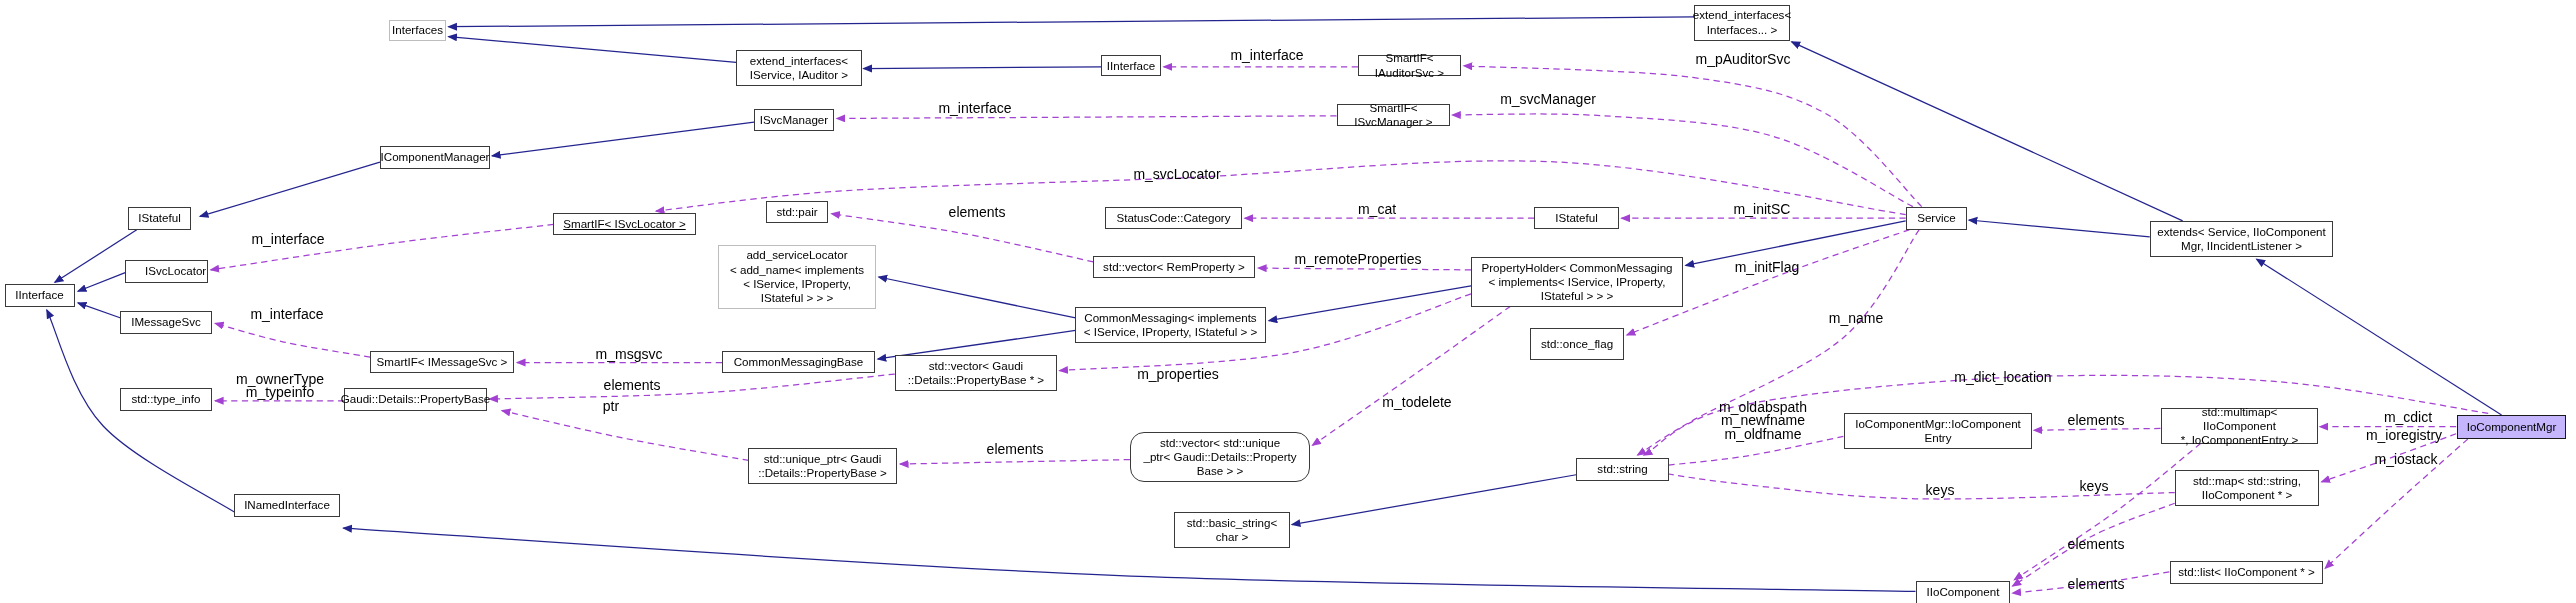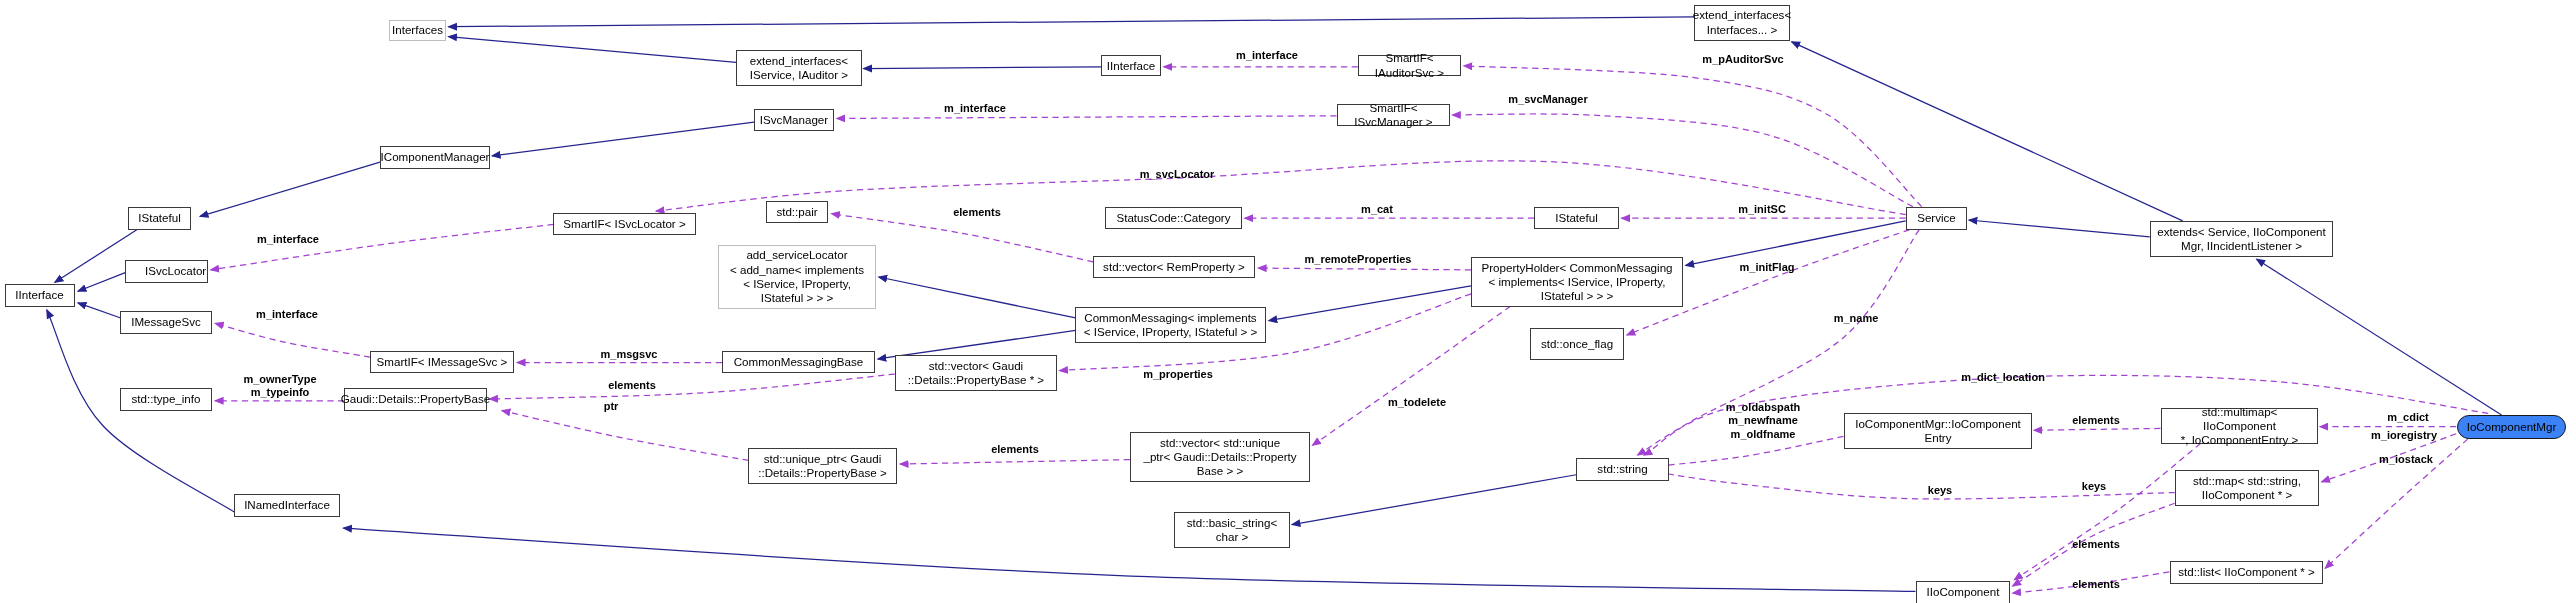--- a/index.html
+++ b/index.html
@@ -4,23 +4,23 @@
 <style>
   html,body{margin:0;padding:0;background:#ffffff;}
   .stage{position:relative;width:2576px;height:603px;background:#ffffff;overflow:hidden;
          font-family:"Liberation Sans","DejaVu Sans",sans-serif;}
   #edge-layer{position:absolute;left:0;top:0;width:2576px;height:603px;}
   .node{position:absolute;display:flex;align-items:center;justify-content:center;
         text-align:center;background:#ffffff;border:1.3px solid #3a3a3a;color:#000;
         font-size:11.6px;line-height:14.3px;white-space:pre-line;box-sizing:border-box;
         padding:0 1.8px;}
   .node.gray{border-color:#bdbdbd;}
-  .node.focus{background:#3b82f6;border-color:#1a1a1a;border-radius:12px;}
-  .edge-label{position:absolute;transform:translate(-50%,-50%);color:#000;font-size:11px;
-        line-height:13.4px;white-space:pre-line;text-align:center;pointer-events:none;font-weight:bold;}
+  .node.focus{background:#c4b5fd;border-color:#1a1a1a;}
+  .edge-label{position:absolute;transform:translate(-50%,-50%);color:#000;font-size:14px;
+        line-height:13.4px;white-space:pre-line;text-align:center;pointer-events:none;}
 </style>
 </head>
 <body>
 
 <div class="stage">
   <svg id="edge-layer" xmlns="http://www.w3.org/2000/svg" viewBox="0 0 2891 677">
       <defs>
         <marker id="arr-i" markerWidth="12" markerHeight="10" refX="9.5" refY="4.5" orient="auto" markerUnits="userSpaceOnUse">
           <path d="M0,0 L11,4.5 L0,9 z" fill="#24248f"></path>
         </marker>
@@ -86,21 +86,21 @@
       <div class="node" style="left: 1694px; top: 4.5px; width: 96px; height: 36px;">extend_interfaces&lt;
 Interfaces... &gt;</div>
       <div class="node" style="left: 380px; top: 146px; width: 110px; height: 23px;">IComponentManager</div>
       <div class="node" style="left: 754px; top: 109px; width: 80px; height: 22px;">ISvcManager</div>
       <div class="node" style="left: 1337px; top: 104px; width: 113px; height: 22px;">SmartIF&lt; ISvcManager &gt;</div>
       <div class="node" style="left: 128px; top: 207px; width: 63px; height: 23px;">IStateful</div>
       <div class="node" style="left: 125px; top: 260px; width: 83px; height: 23px; padding-left: 20px;">ISvcLocator</div>
       <div class="node" style="left: 4.5px; top: 284px; width: 70px; height: 23px;">IInterface</div>
       <div class="node" style="left: 120px; top: 311px; width: 92px; height: 23px;">IMessageSvc</div>
       <div class="node" style="left: 370px; top: 351px; width: 144px; height: 22px;">SmartIF&lt; IMessageSvc &gt;</div>
-      <div class="node" style="left: 553px; top: 213px; width: 143px; height: 22px;">SmartIF&lt; ISvcLocator &gt;</div>
+      <div class="node" style="left: 553px; top: 213px; width: 143px; height: 22px; text-decoration: underline;">SmartIF&lt; ISvcLocator &gt;</div>
       <div class="node" style="left: 766px; top: 201px; width: 62px; height: 22px;">std::pair</div>
       <div class="node" style="left: 1105px; top: 207px; width: 137px; height: 22px;">StatusCode::Category</div>
       <div class="node" style="left: 1534px; top: 207px; width: 85px; height: 22px;">IStateful</div>
       <div class="node" style="left: 1906px; top: 207px; width: 61px; height: 23px;">Service</div>
       <div class="node" style="left: 2150px; top: 221px; width: 183px; height: 36px;">extends&lt; Service, IIoComponent
 Mgr, IIncidentListener &gt;</div>
       <div class="node gray" style="left: 718px; top: 245px; width: 158px; height: 64px;">add_serviceLocator
 &lt; add_name&lt; implements
 &lt; IService, IProperty,
 IStateful &gt; &gt; &gt;</div>
@@ -112,21 +112,21 @@
 &lt; implements&lt; IService, IProperty,
 IStateful &gt; &gt; &gt;</div>
       <div class="node" style="left: 1530px; top: 328px; width: 94px; height: 32px;">std::once_flag</div>
       <div class="node" style="left: 895px; top: 355px; width: 162px; height: 36px;">std::vector&lt; Gaudi
 ::Details::PropertyBase * &gt;</div>
       <div class="node" style="left: 344px; top: 388px; width: 143px; height: 23px;">Gaudi::Details::PropertyBase</div>
       <div class="node" style="left: 120px; top: 388px; width: 92px; height: 23px;">std::type_info</div>
       <div class="node" style="left: 234px; top: 494px; width: 106px; height: 23px;">INamedInterface</div>
       <div class="node" style="left: 748px; top: 448px; width: 149px; height: 36px;">std::unique_ptr&lt; Gaudi
 ::Details::PropertyBase &gt;</div>
-      <div class="node" style="left: 1130px; top: 432px; width: 180px; height: 50px;">std::vector&lt; std::unique
+      <div class="node" style="left: 1130px; top: 432px; width: 180px; height: 50px; border-radius: 14px;">std::vector&lt; std::unique
 _ptr&lt; Gaudi::Details::Property
 Base &gt; &gt;</div>
       <div class="node" style="left: 1174px; top: 512px; width: 116px; height: 36px;">std::basic_string&lt;
 char &gt;</div>
       <div class="node" style="left: 1576px; top: 458px; width: 93px; height: 23px;">std::string</div>
       <div class="node" style="left: 1844px; top: 413px; width: 188px; height: 36px;">IoComponentMgr::IoComponent
 Entry</div>
       <div class="node" style="left: 2161px; top: 408px; width: 157px; height: 36px;">std::multimap&lt; IIoComponent
 *, IoComponentEntry &gt;</div>
       <div class="node" style="left: 2175px; top: 470px; width: 144px; height: 36px;">std::map&lt; std::string,

